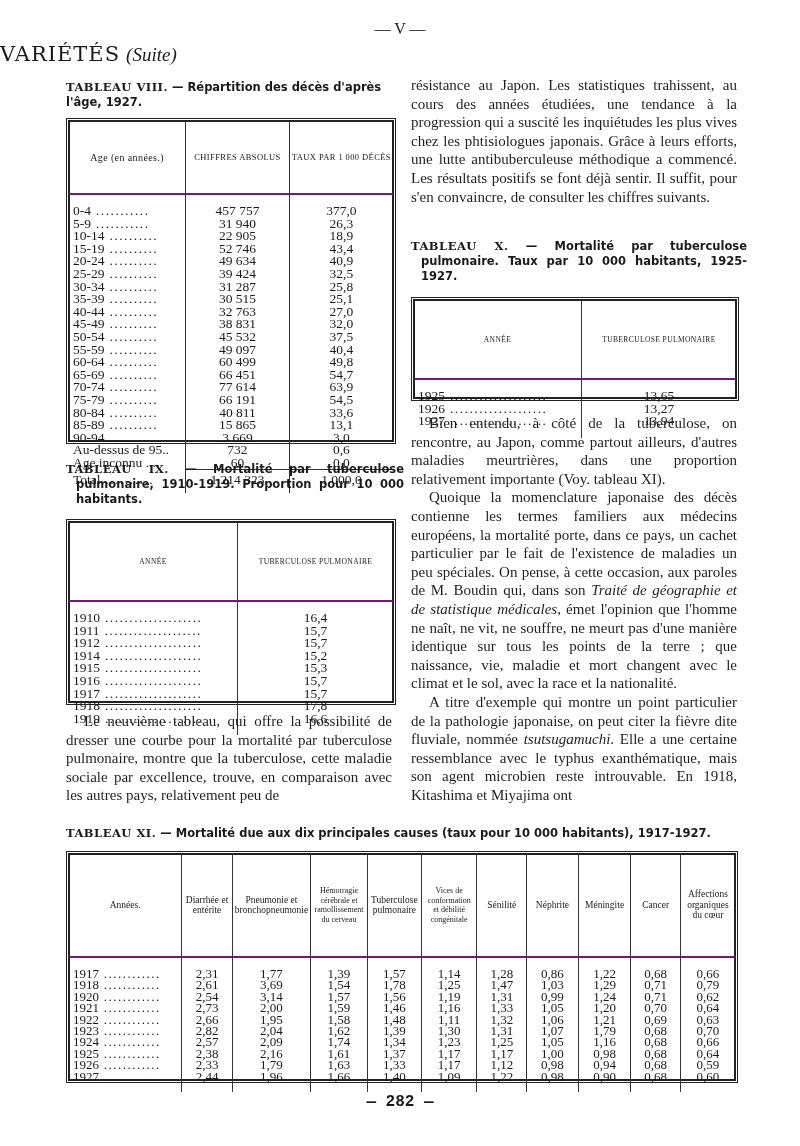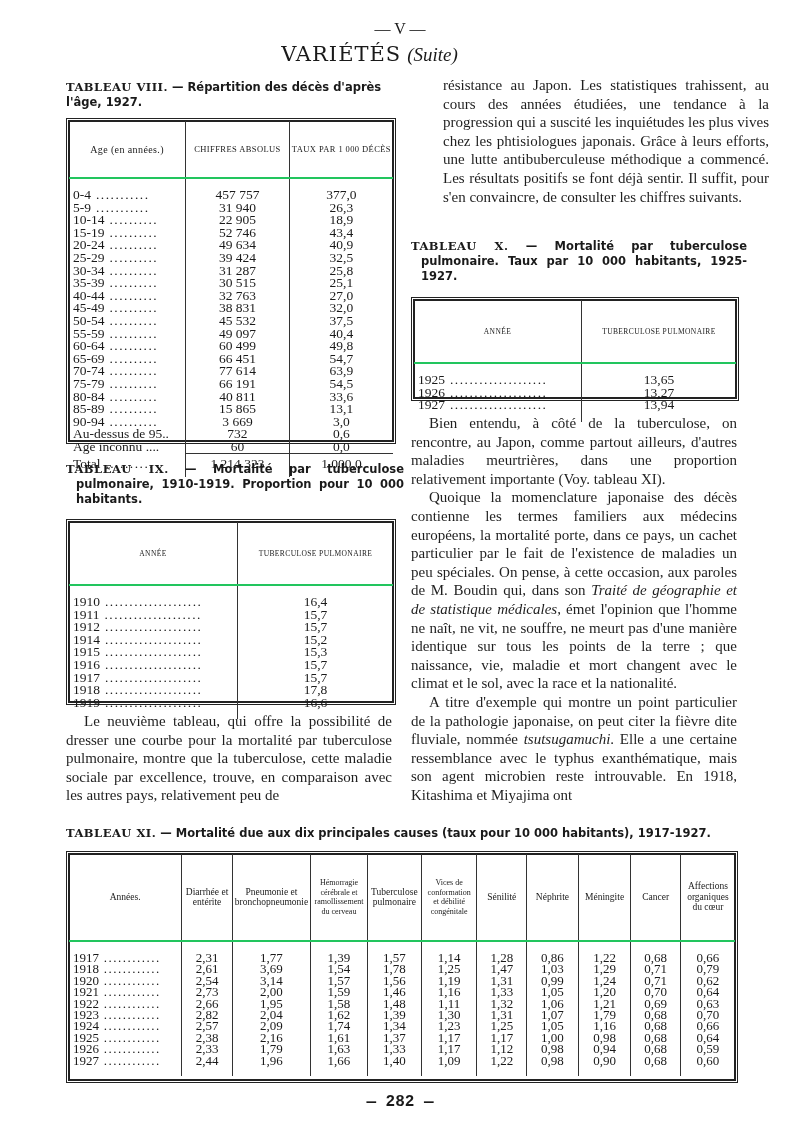--- a/index.html
+++ b/index.html
@@ -7,21 +7,21 @@
     width: 800px; height: 1146px; position: relative; overflow: hidden;
     font-family: "DejaVu Serif", "Liberation Serif", serif;
     color: #1a1a1a;
   }
 
   #running-head {
     position: absolute; left: 0; width: 800px; top: 20px; text-align: center;
     font-family: "Liberation Serif", serif; font-size: 16px;
   }
   #section-title {
-    position: absolute; left: 0; width: 739px; top: 42px; text-align: center;
+    position: absolute; left: 0; width: 739px; top: 42px; text-align: left;
     font-family: "DejaVu Serif", serif; font-size: 21px; letter-spacing: 1px;
   }
   #section-title .suite { font-family: "Liberation Serif", serif; font-style: italic; font-size: 19px; margin-left: 6px; letter-spacing: 0; }
 
   .caption {
     position: absolute; font-family: "DejaVu Sans", sans-serif; font-weight: bold;
     font-size: 11.5px; line-height: 15px; color: #1a1a1a;
   }
   .caption .lead { font-family: "DejaVu Serif", serif; font-weight: bold; letter-spacing: 0.5px; }
 
@@ -34,21 +34,21 @@
   .para i { font-style: italic; }
 
   
   .frame {
     position: absolute; border: 3px double #222; box-shadow: 1px 1px 0 #222 inset, -1px -1px 0 #222 inset;
     background: #fff;
   }
   .tbl { width: 100%; border-collapse: collapse; font-family: "Liberation Serif", serif; }
   .tbl th {
     font-weight: normal; font-size: 8.5px; letter-spacing: 0.4px; text-transform: uppercase;
-    vertical-align: middle; text-align: center; border-bottom: 2px solid #22c55e; padding: 8px 2px;
+    vertical-align: middle; text-align: center; border-bottom: 2px solid #701a75; padding: 16px 2px;
   }
   .tbl td { font-size: 13.5px; line-height: 12.6px; padding: 0 4px; white-space: nowrap; }
   .tbl .vline { border-left: 1.5px solid #333; }
   .tbl td.label { text-align: left; }
   .tbl td.num { text-align: center; }
   .tbl tr.spacer td { height: 10px; }
   .tbl tr.endspacer td { height: 10px; }
   .tbl tr.total td { border-top: 1.5px solid #333; padding-top: 4px; padding-bottom: 6px; }
   .tbl tr.total td.label { border-top: none; }
   .dots { letter-spacing: 1.5px; }
@@ -264,21 +264,21 @@
           <td class="vline"></td>
         </tr>
       </tbody>
   </table>
 </div>
 
 <div class="para" style="left:66px; top:712px; width:326px;">
   <p>Le neuvième tableau, qui offre la possibilité de dresser une courbe pour la mortalité par tuberculose pulmonaire, montre que la tuberculose, cette maladie sociale par excellence, trouve, en comparaison avec les autres pays, relativement peu de</p>
 </div>
 
-<div class="para" style="left:411px; top:76px; width:326px;margin-left:32px;">
+<div class="para" style="left:411px; top:76px; width:326px;">
   <p class="noindent">résistance au Japon. Les statistiques trahissent, au cours des années étudiées, une tendance à la progression qui a suscité les inquiétudes les plus vives chez les phtisiologues japonais. Grâce à leurs efforts, une lutte antibuberculeuse méthodique a commencé. Les résultats positifs se font déjà sentir. Il suffit, pour s'en convaincre, de consulter les chiffres suivants.</p>
 </div>
 
 <div class="caption" style="left:411px; top:239px; width:326px; text-align:justify; padding-left:10px; text-indent:-10px;">
   <span class="lead">TABLEAU X.</span>
   <span>— Mortalité par tuberculose pulmonaire. Taux par 10 000 habitants, 1925-1927.</span>
 </div>
 
 <div class="frame" style="left:411px; top:297px; width:322px; height:98px;">
   <table class="tbl" id="t10">

